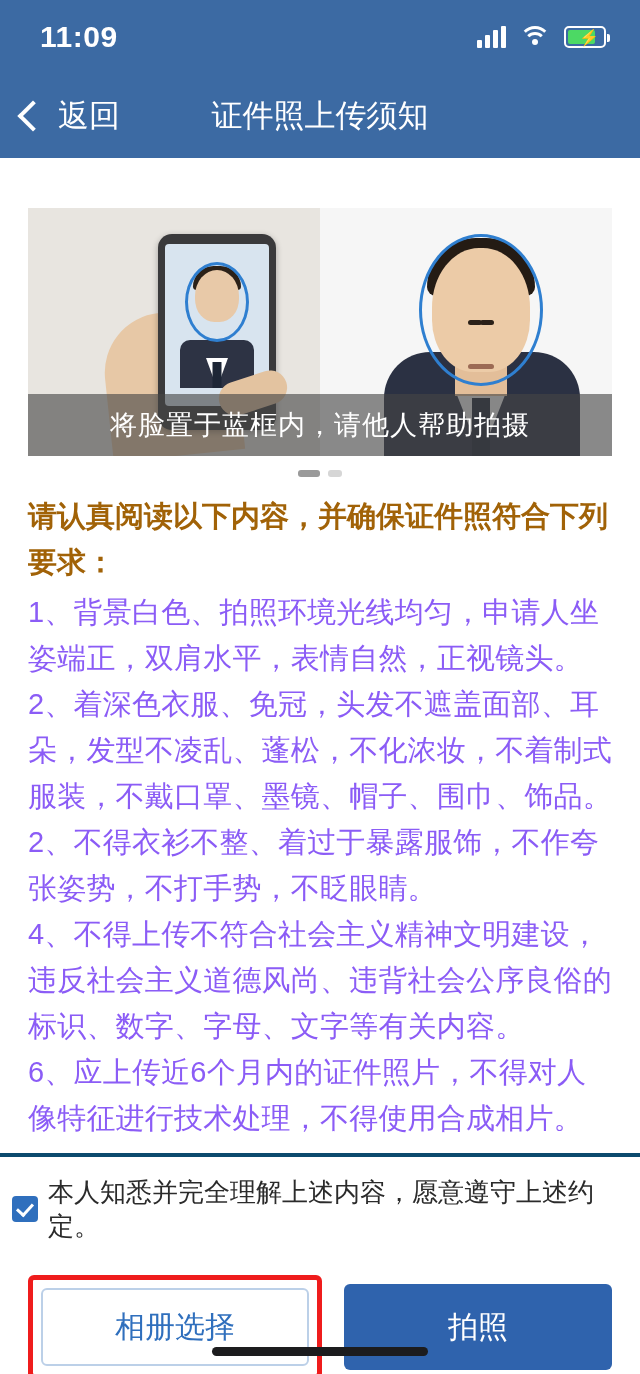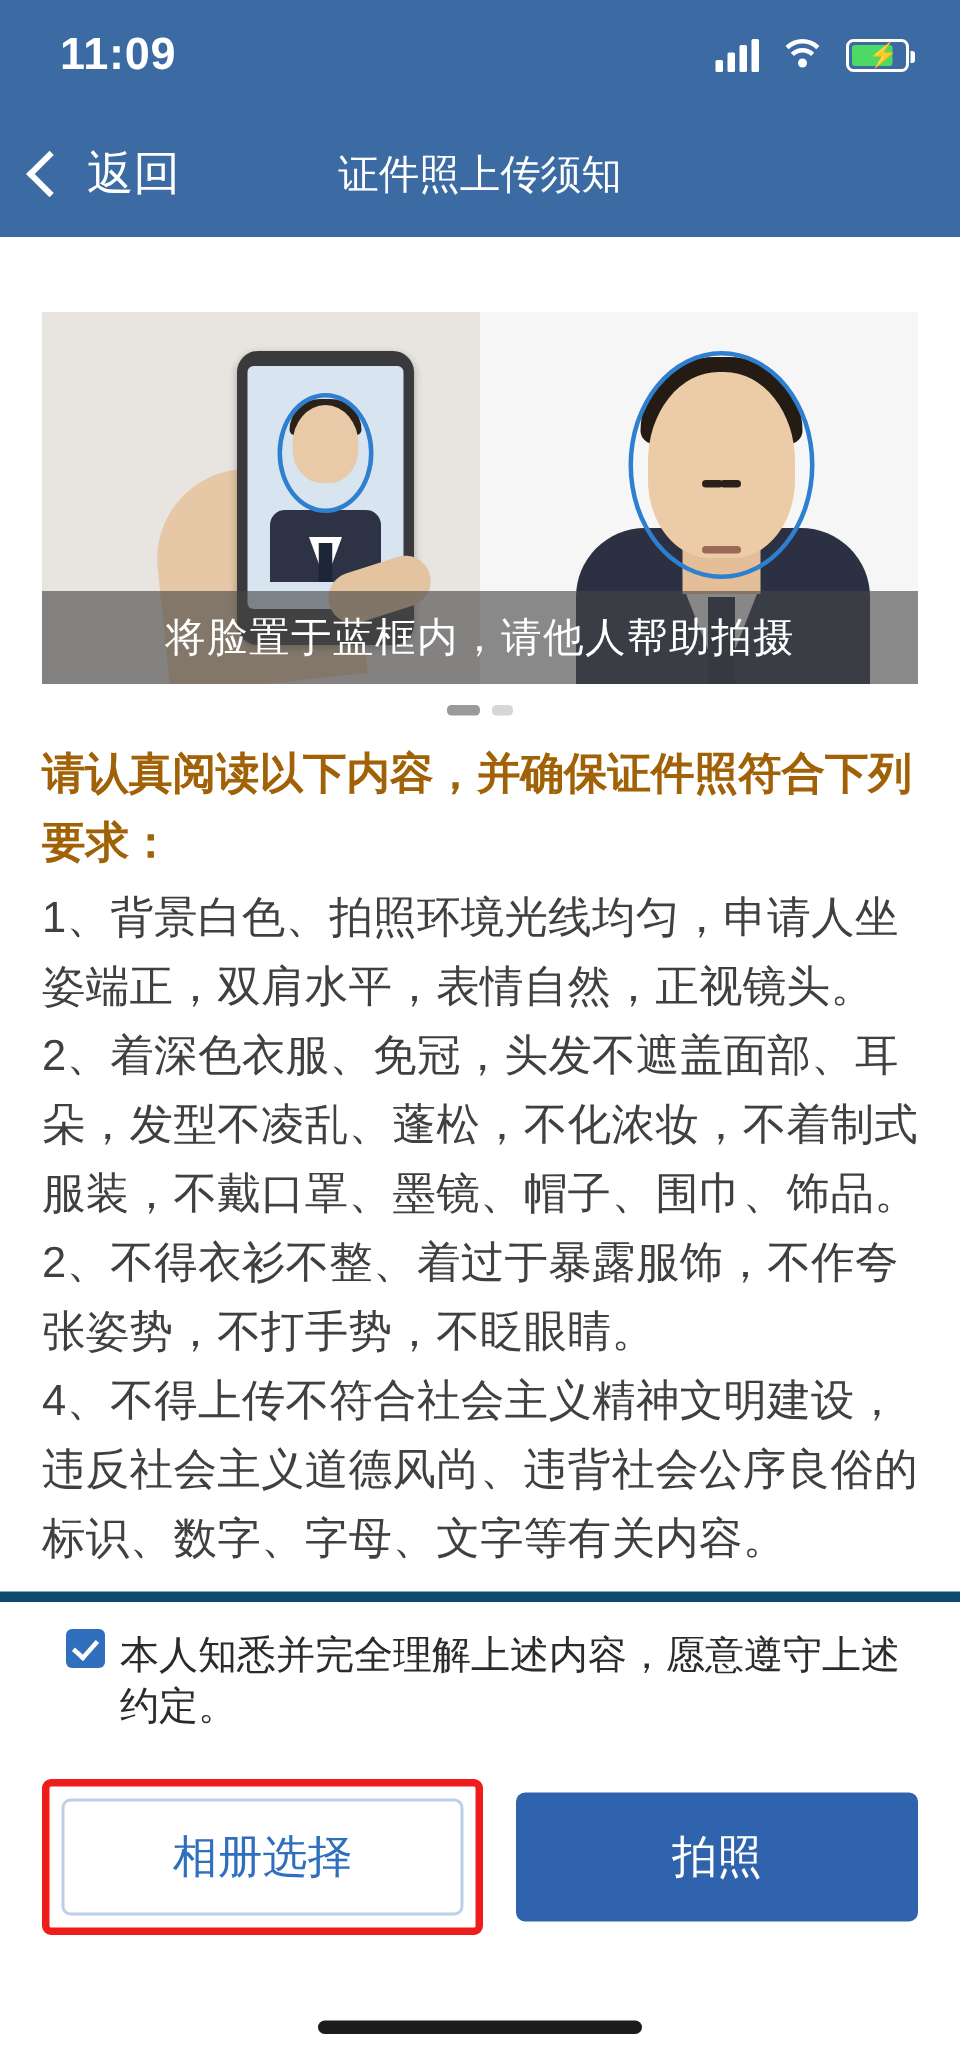--- a/index.html
+++ b/index.html
@@ -134,21 +134,21 @@
     transform: rotate(45deg);
     margin-right: 2px;
   }
   .nav-back-label {
     font-size: 31px;
   }
   .nav-title {
     position: absolute;
     left: 0; right: 0;
     text-align: center;
-    font-size: 27px;
+    font-size: 31px;
     font-weight: 500;
     pointer-events: none;
   }
 
   
   .banner-wrap {
     padding: 14px 28px 0 28px;
     background: #ffffff;
     margin-top: 36px;
   }
@@ -400,30 +400,31 @@
   .content-title {
     font-size: 29px;
     font-weight: bold;
     line-height: 46px;
     margin-bottom: 4px;
     color: #a16207;
   }
   .rule {
     font-size: 29px;
     line-height: 46px;
-    color: #404040;
+    color: #8b5cf6;
     letter-spacing: 0.2px;
   }
 
   
   .agree-row {
     display: flex;
+    align-items: center;
     gap: 10px;
-    padding: 18px 24px 12px 44px;
-    border-top: 7px solid #0c4a6e;
+    padding: 18px 24px 12px 12px;
+    border-top: 4px solid #0c4a6e;
     margin-top: 12px;
   }
   .checkbox {
     width: 26px;
     height: 26px;
     background: #2f6fbd;
     border-radius: 4px;
     position: relative;
     flex: 0 0 auto;
   }
@@ -569,20 +570,21 @@
     <span class="dot inactive"></span>
   </div>
 </div>
 
 <div class="content">
   <div class="content-title">请认真阅读以下内容，并确保证件照符合下列要求：</div>
   <div class="rule">1、背景白色、拍照环境光线均匀，申请人坐姿端正，双肩水平，表情自然，正视镜头。</div>
   <div class="rule">2、着深色衣服、免冠，头发不遮盖面部、耳朵，发型不凌乱、蓬松，不化浓妆，不着制式服装，不戴口罩、墨镜、帽子、围巾、饰品。</div>
   <div class="rule">2、不得衣衫不整、着过于暴露服饰，不作夸张姿势，不打手势，不眨眼睛。</div>
   <div class="rule">4、不得上传不符合社会主义精神文明建设，违反社会主义道德风尚、违背社会公序良俗的标识、数字、字母、文字等有关内容。</div>
+  <div class="rule">6、应上传近6个月内的证件照片，不得对人像特征进行技术处理，不得使用合成相片。</div>
 </div>
 
 <div class="agree-row">
   <span class="checkbox"></span>
   <span class="agree-text">本人知悉并完全理解上述内容，愿意遵守上述约定。</span>
 </div>
 
 <div class="btn-bar">
   <div class="highlight-box">
     <div class="btn btn-outline">相册选择</div>

